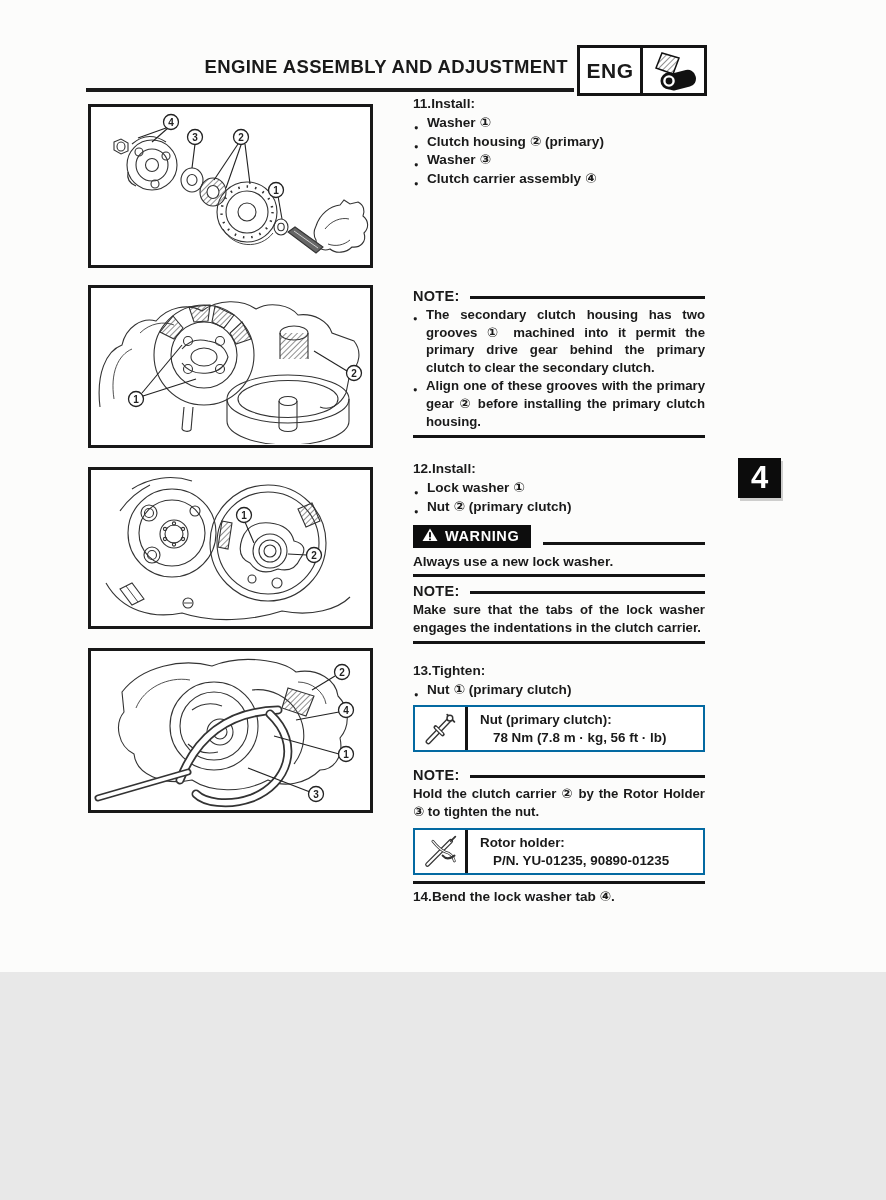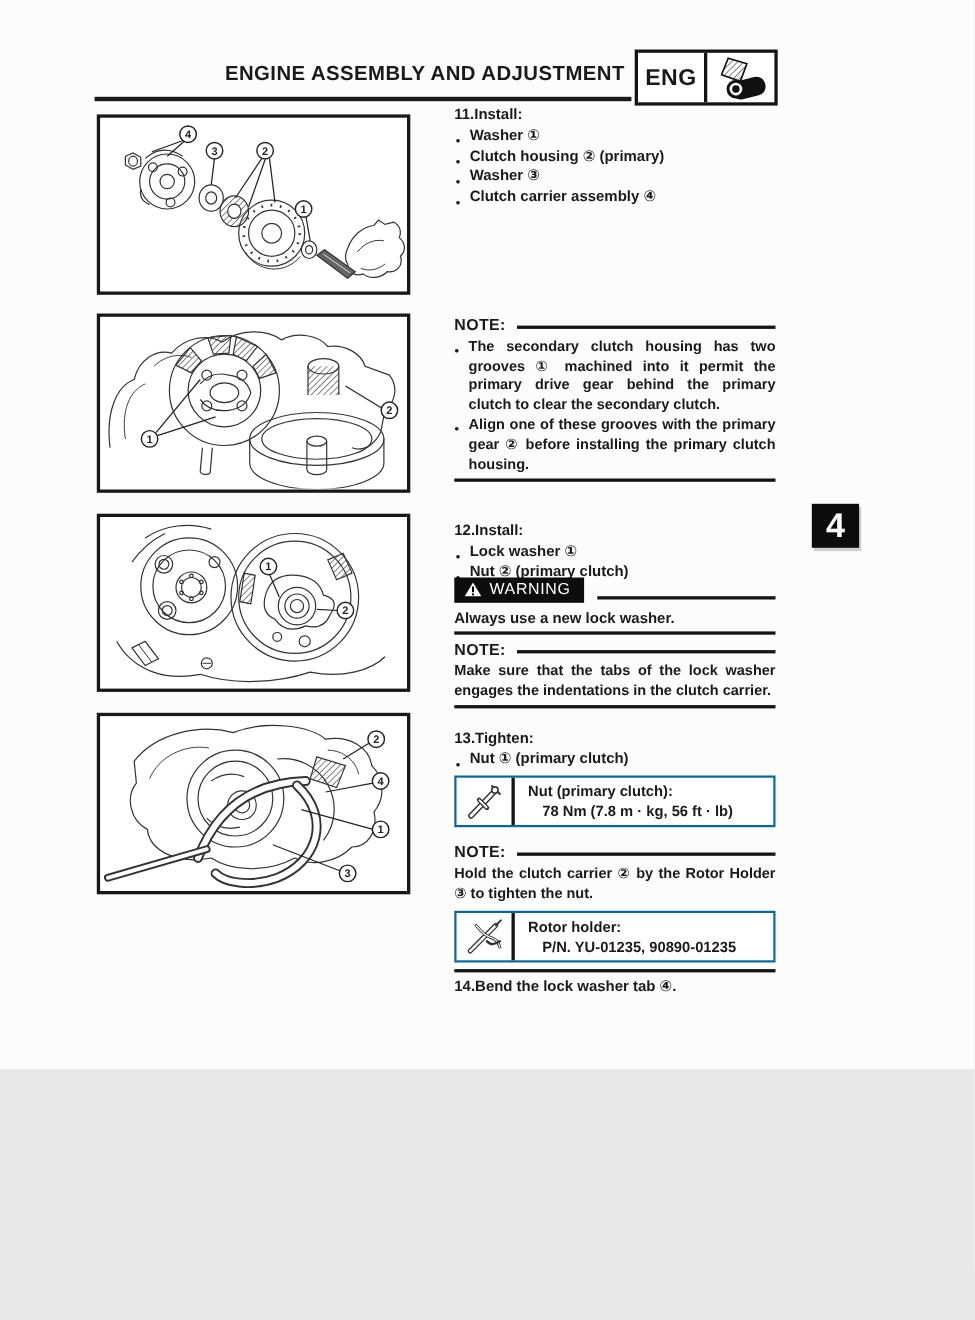--- a/index.html
+++ b/index.html
@@ -36,22 +36,22 @@
   ul.notelist li{position:relative;padding-left:13px;font-size:13.2px;font-weight:bold;
     line-height:17.6px;text-align:justify;margin-bottom:1px;}
   ul.notelist li::before{content:"●";font-size:7.5px;position:absolute;left:0;top:4px;}
   .note-head{display:flex;align-items:center;}
   .note-label{font-size:14.5px;font-weight:bold;letter-spacing:.3px;}
   .note-rule{flex:1;height:3px;background:#141414;margin-left:10px;margin-top:2px;}
   .rule-full{height:3px;background:#141414;}
   .note-text{font-size:13.2px;font-weight:bold;line-height:18px;text-align:justify;margin-top:2px;}
   
   .warn-row{display:flex;align-items:flex-end;}
-  .warn-badge{background:#0d0d0d;color:#fff;display:flex;align-items:center;gap:7px;
-    padding:3px 12px 4px 9px;font-size:14.5px;font-weight:normal;letter-spacing:.6px;}
+  .warn-badge{background:#0d0d0d;color:#fff;display:flex;align-items:flex-start;gap:7px;
+    padding:3px 12px 4px 9px;font-size:14.5px;font-weight:bold;letter-spacing:.6px;}
   .warn-rule{flex:1;height:3px;background:#141414;margin-left:12px;margin-bottom:3px;}
   .warn-text{font-size:13.6px;font-weight:bold;margin-top:6px;}
   
   .spec-box{border:2px solid #0369a1;box-sizing:border-box;display:flex;background:#fff;height:47px;}
   .spec-icon{width:50px;border-right:3px solid #141414;display:flex;align-items:center;justify-content:center;}
   .spec-text{flex:1;padding:4px 8px 0 12px;}
   .spec-l1{font-size:13.4px;font-weight:bold;line-height:18px;}
   .spec-l2{font-size:13.4px;font-weight:bold;line-height:18px;padding-left:13px;}
   .footer-page{font-size:12.5px;letter-spacing:1px;text-align:right;font-weight:600;}
   svg text.co{font:bold 10px "Liberation Sans","DejaVu Sans",sans-serif;fill:#222;}
@@ -291,21 +291,21 @@
       <span class="note-label">NOTE:</span>
       <span class="note-rule"></span>
     </div>
     <ul class="notelist">
       <li>The secondary clutch housing has two grooves ① machined into it permit the primary drive gear behind the primary clutch to clear the secondary clutch.</li>
       <li>Align one of these grooves with the primary gear ② before installing the primary clutch housing.</li>
     </ul>
     <div class="rule-full" style="margin-top:5px;"></div>
   </div>
 
-  <div class="abs col" style="top:472px;">
+  <div class="abs col" style="top:459px;">
     <div class="step-title">12.Install:</div>
     <ul class="blist">
       <li>Lock washer ①</li>
       <li>Nut ② (primary clutch)</li>
     </ul>
   </div>
 
   <div class="abs col" style="top:525px;">
     <div class="warn-row">
       <span class="warn-badge">

